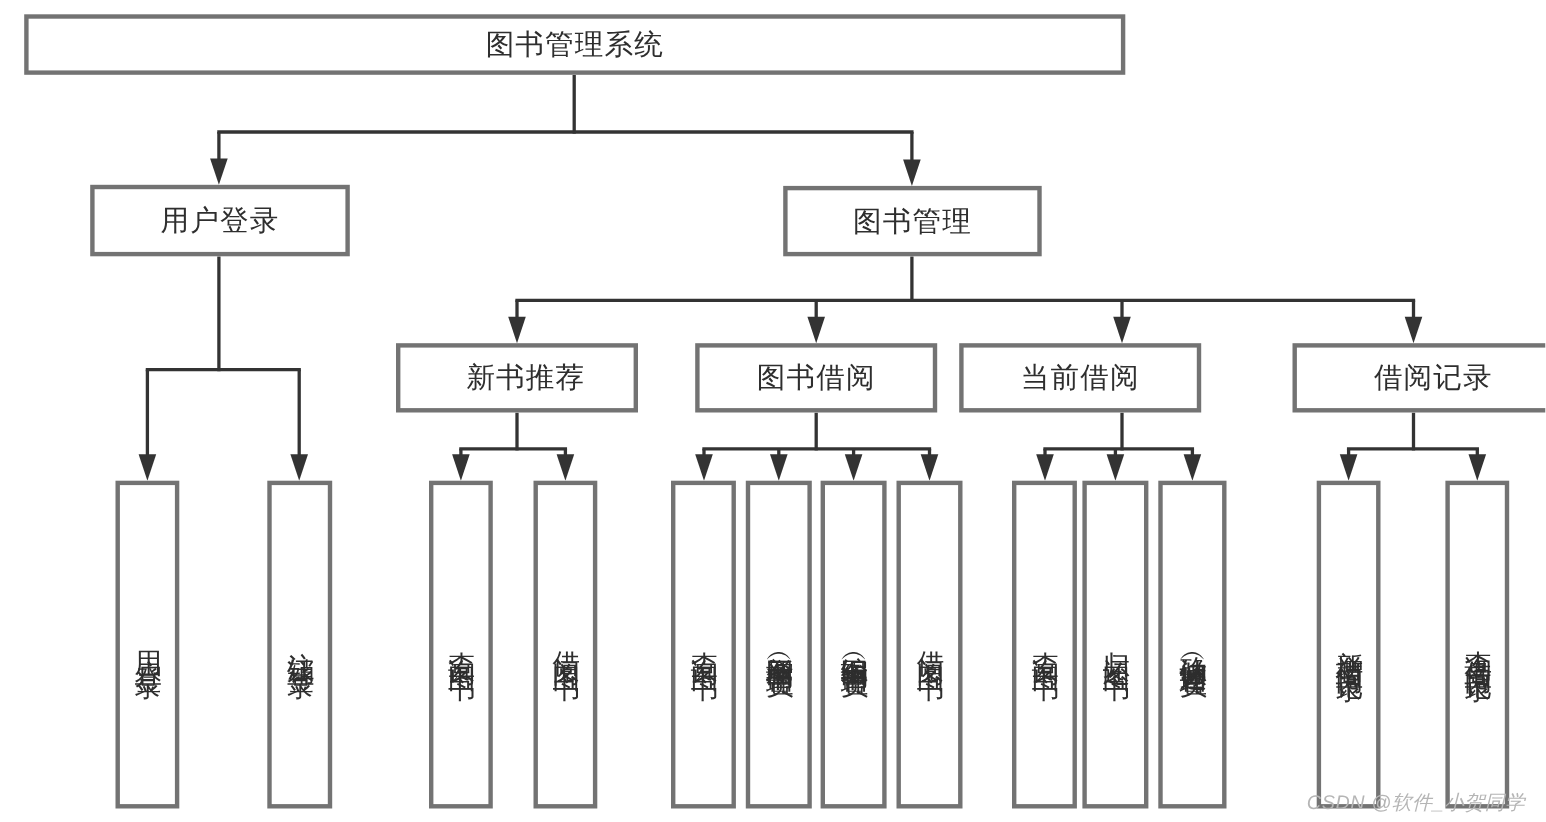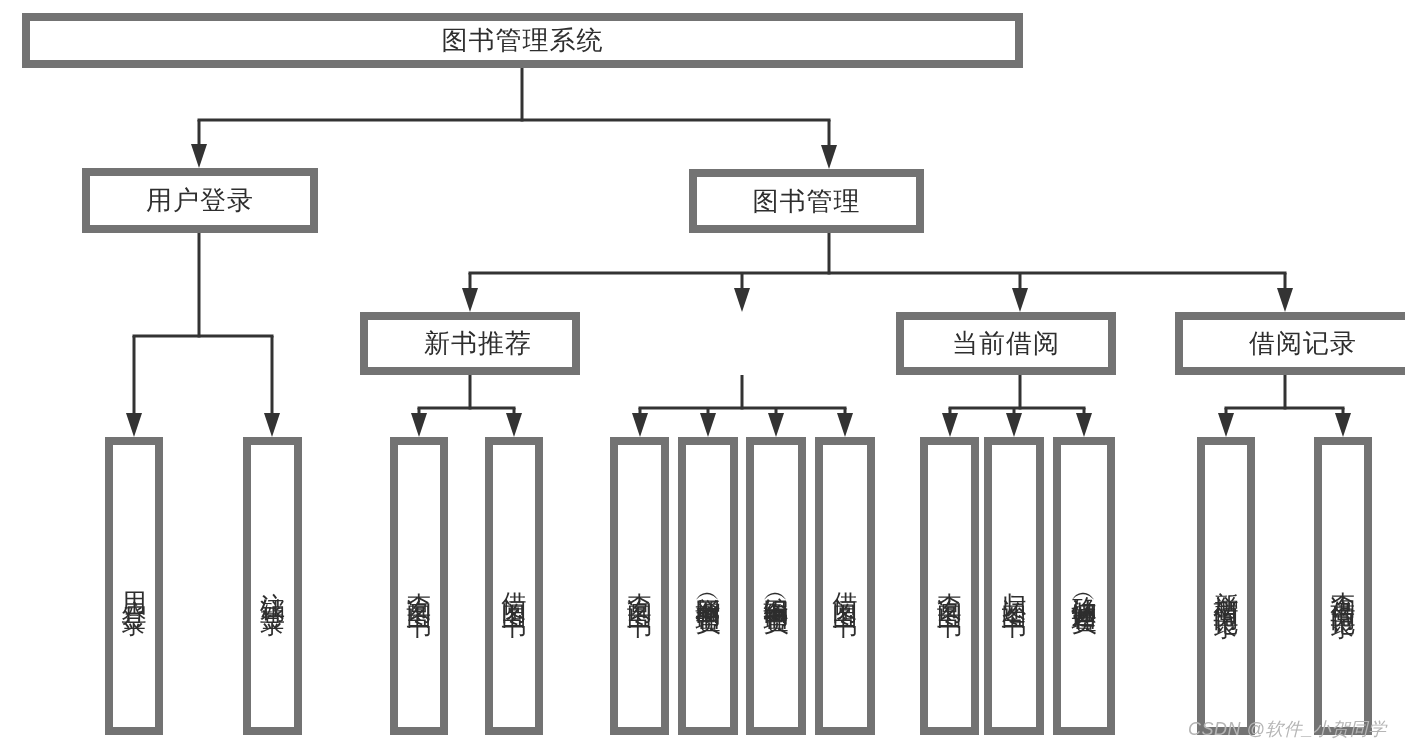--- a/index.html
+++ b/index.html
@@ -8,21 +8,21 @@
     width:1405px;height:747px;
     background:#ffffff;
     font-family:"Liberation Sans","DejaVu Sans",sans-serif;
     overflow:hidden;
   }
   #connectors{position:absolute;left:0;top:0;z-index:1;}
   .box{
     position:absolute;
     z-index:2;
     box-sizing:border-box;
-    border:8px solid #737373;
+    border:4px solid #737373;
     background:#ffffff;
     display:flex;
     align-items:center;
     justify-content:center;
     color:#2e2e2e;
     font-size:26px;
     letter-spacing:1px;
     white-space:nowrap;
   }
   .leaf{font-size:25px;}
@@ -111,28 +111,31 @@
       <polygon fill="#333333" stroke="none" points="1335,413 1351,413 1343,437"></polygon>
   </svg>
 
   <div class="box" style="left:22px;top:13px;width:1001px;height:55px;">
     <span>图书管理系统</span>
   </div>
 
   <div class="box" style="left:82px;top:168px;width:236px;height:65px;">
     <span>用户登录</span>
   </div>
-  <div class="box" style="left:689px;top:169px;width:235px;height:64px;justify-content:center;">
+  <div class="box" style="left:712px;top:169px;width:235px;height:64px;justify-content:center;">
     <span>图书管理</span>
   </div>
 
   <div class="box" style="left:360px;top:312px;width:220px;height:63px;padding-left:16px;">
     <span>新书推荐</span>
   </div>
-  <div class="box" style="left:896px;top:312px;width:220px;height:63px;">
+  <div class="box" style="left:632px;top:312px;width:220px;height:63px;">
+    <span>图书借阅</span>
+  </div>
+  <div class="box" style="left:872px;top:312px;width:220px;height:63px;">
     <span>当前借阅</span>
   </div>
   <div class="box" style="left:1175px;top:312px;width:256px;height:63px;">
     <span>借阅记录</span>
   </div>
 
   <div class="box leaf" style="left:105px;top:437px;width:58px;height:298px;">
     <span class="vtext">用户登录</span>
   </div>
   <div class="box leaf" style="left:243px;top:437px;width:59px;height:298px;">

